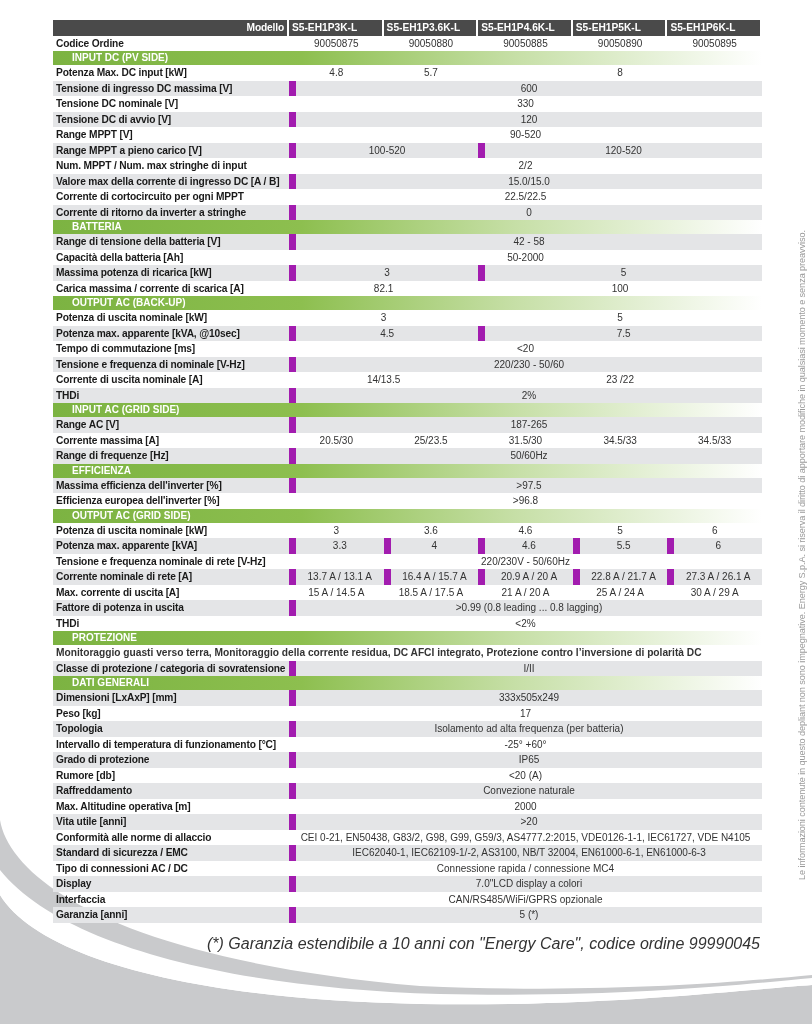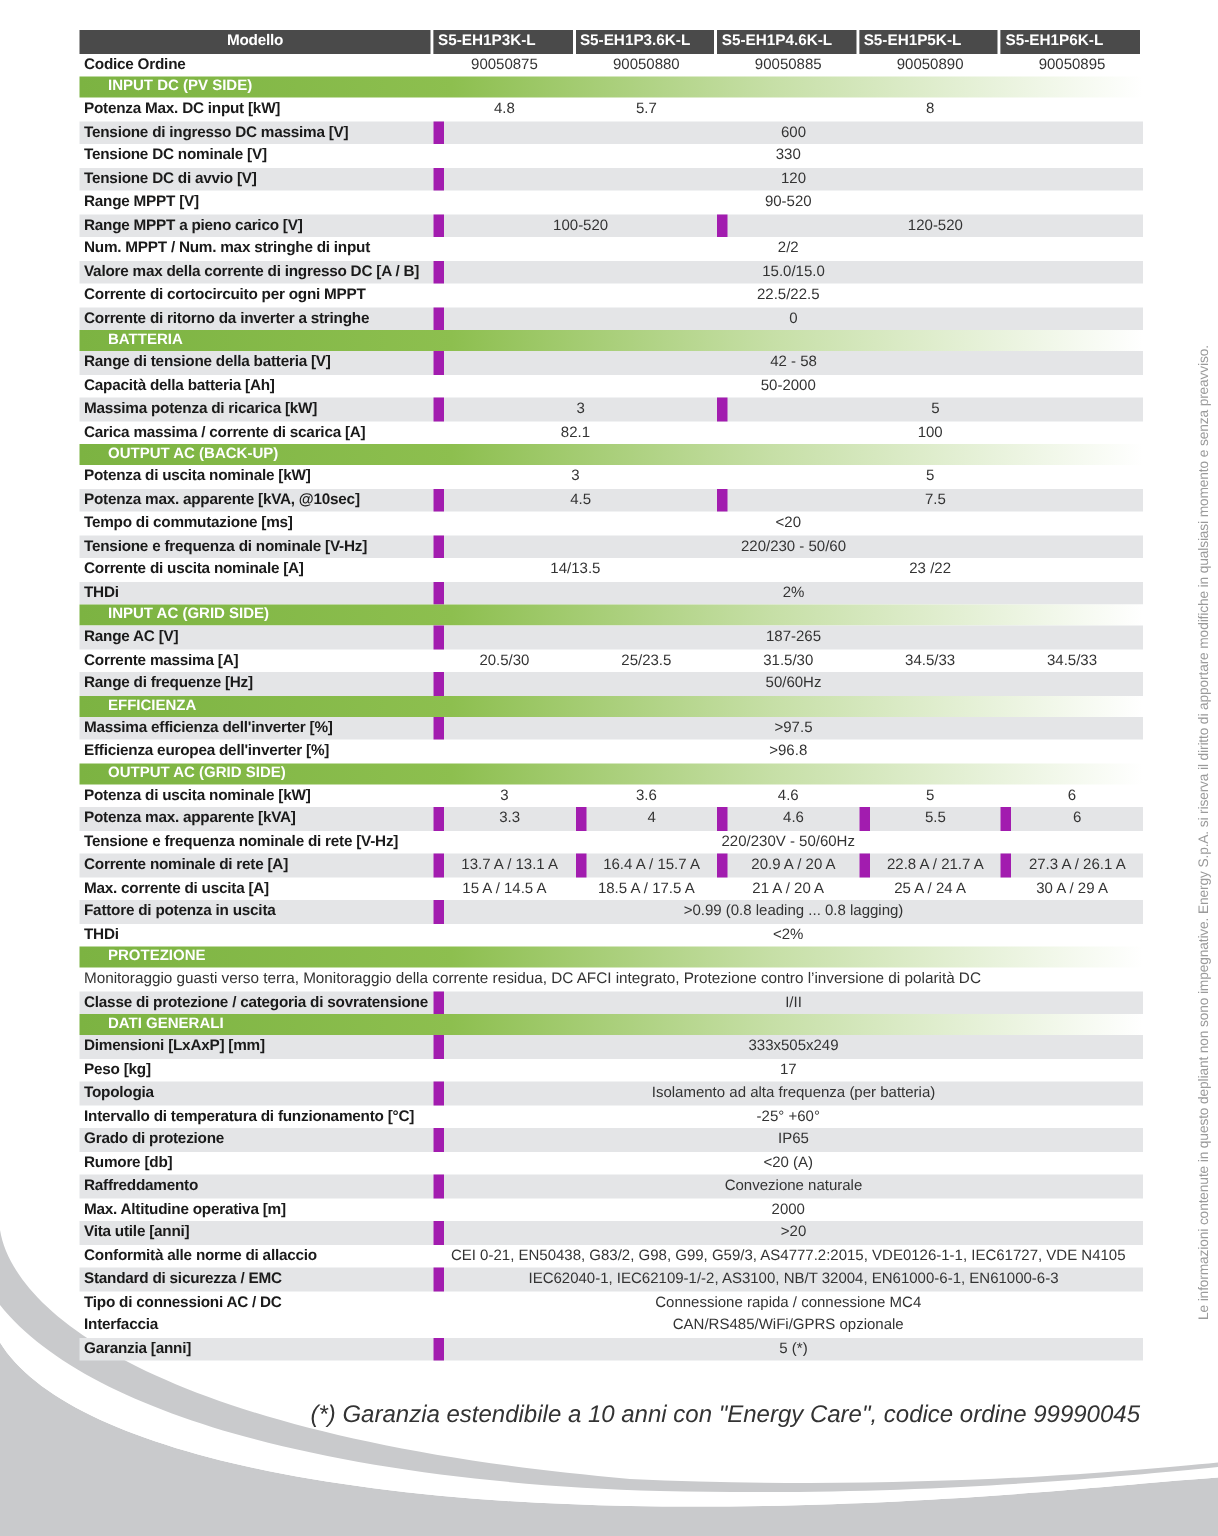--- a/index.html
+++ b/index.html
@@ -6,27 +6,27 @@
   body{width:812px;height:1024px;position:relative;overflow:hidden;background:#ffffff;font-family:"Liberation Sans",sans-serif;color:#1a1a1a;}
   .swoosh{position:absolute;left:0;top:0;width:812px;height:1024px;z-index:0;}
   .sheet{position:absolute;left:53px;top:20px;width:709px;z-index:1;}
   table{border-collapse:separate;border-spacing:0;width:709px;table-layout:fixed;}
   col.lbl{width:236px;}
   col.c{width:94.6px;}
   td,th{height:15.5px;padding:0 3px;font-size:10.2px;line-height:15.5px;white-space:nowrap;overflow:hidden;}
   td.l{font-weight:bold;font-family:"Liberation Sans",sans-serif;letter-spacing:-0.15px;}
   td.v{text-align:center;color:#333;font-size:10px;}
   tr.hdr td{background:#4a4a4a;color:#ffffff;font-weight:bold;border-right:2px solid #ffffff;text-align:left;}
-  tr.hdr td.l{text-align:center;}
+  tr.hdr td.l{text-align:right;}
   tr.g td{background:#e4e5e7;}
   tr.g td + td{border-left:7px solid #a21caf;}
   tr.w td{background:transparent;}
   tr.sec td{height:14px;line-height:14px;padding:0 19px;color:#ffffff;font-weight:bold;font-size:10px;
     background:linear-gradient(90deg,#7cb342 0%,#8dbf4f 35%,#c6dfa6 65%,#ffffff 100%);}
-  tr.full td.full{text-align:left;font-weight:normal;color:#333;}
+  tr.full td.full{text-align:left;font-weight:bold;color:#333;}
   .foot{position:absolute;right:52px;top:935px;font-size:16px;font-style:italic;color:#333;z-index:1;}
   .side{position:absolute;left:797px;top:880px;transform-origin:0 0;transform:rotate(-90deg);font-size:9.2px;color:#9a9a9a;white-space:nowrap;z-index:1;width:760px;letter-spacing:-0.1px;}
 </style>
 </head>
 <body>
 
 <svg class="swoosh" viewBox="0 0 812 1024" preserveAspectRatio="none">
   <path d="M0 895 C 40 960, 200 1000, 420 1004 C 600 1007, 740 990, 812 985 L812 1024 L0 1024 Z" fill="#c9cacc"></path>
   <path d="M0 870 C 60 945, 230 988, 440 994 C 610 998, 740 985, 812 978 L812 985 C 740 990, 600 1007, 420 1004 C 200 1000, 40 960, 0 895 Z" fill="#ffffff"></path>
   <path d="M0 820 C 10 880, 120 960, 420 986 C 600 994, 740 982, 812 975 L812 978 C 740 985, 610 998, 440 994 C 230 988, 60 945, 0 870 Z" fill="#c9cacc"></path>
@@ -287,20 +287,24 @@
           <td class="v" colspan="5">CEI 0-21, EN50438, G83/2, G98, G99, G59/3, AS4777.2:2015, VDE0126-1-1, IEC61727, VDE N4105</td>
         </tr>
         <tr class="g">
           <td class="l">Standard di sicurezza / EMC</td>
           <td class="v" colspan="5">IEC62040-1, IEC62109-1/-2, AS3100, NB/T 32004, EN61000-6-1, EN61000-6-3</td>
         </tr>
         <tr class="w">
           <td class="l">Tipo di connessioni AC / DC</td>
           <td class="v" colspan="5">Connessione rapida / connessione MC4</td>
         </tr>
+        <tr class="g">
+          <td class="l">Display</td>
+          <td class="v" colspan="5">7.0"LCD display a colori</td>
+        </tr>
         <tr class="w">
           <td class="l">Interfaccia</td>
           <td class="v" colspan="5">CAN/RS485/WiFi/GPRS opzionale</td>
         </tr>
         <tr class="g">
           <td class="l">Garanzia [anni]</td>
           <td class="v" colspan="5">5 (*)</td>
         </tr>
       </tbody>
   </table>

